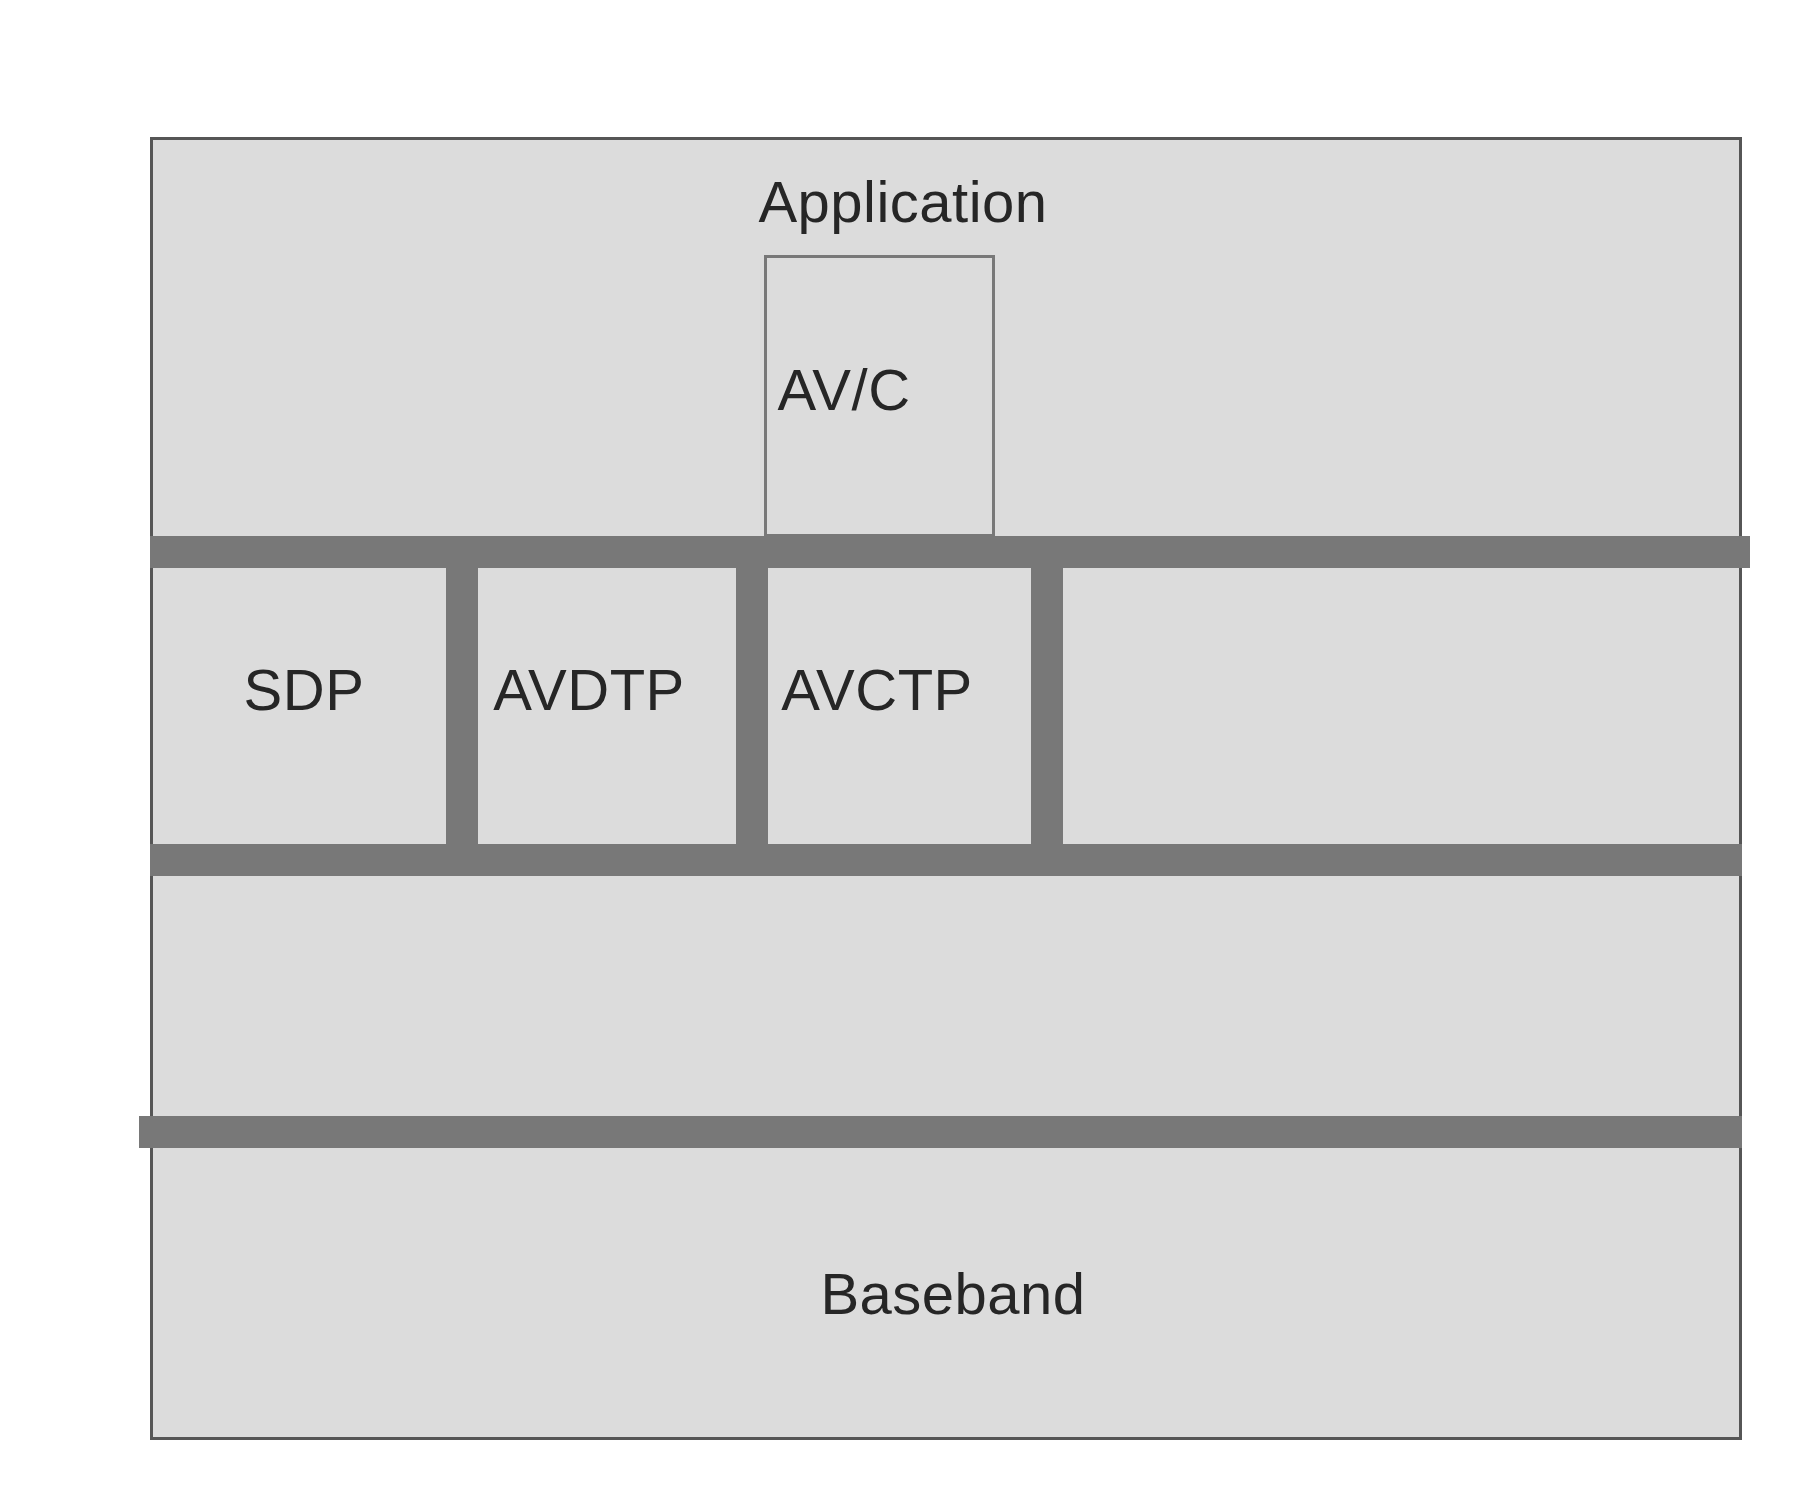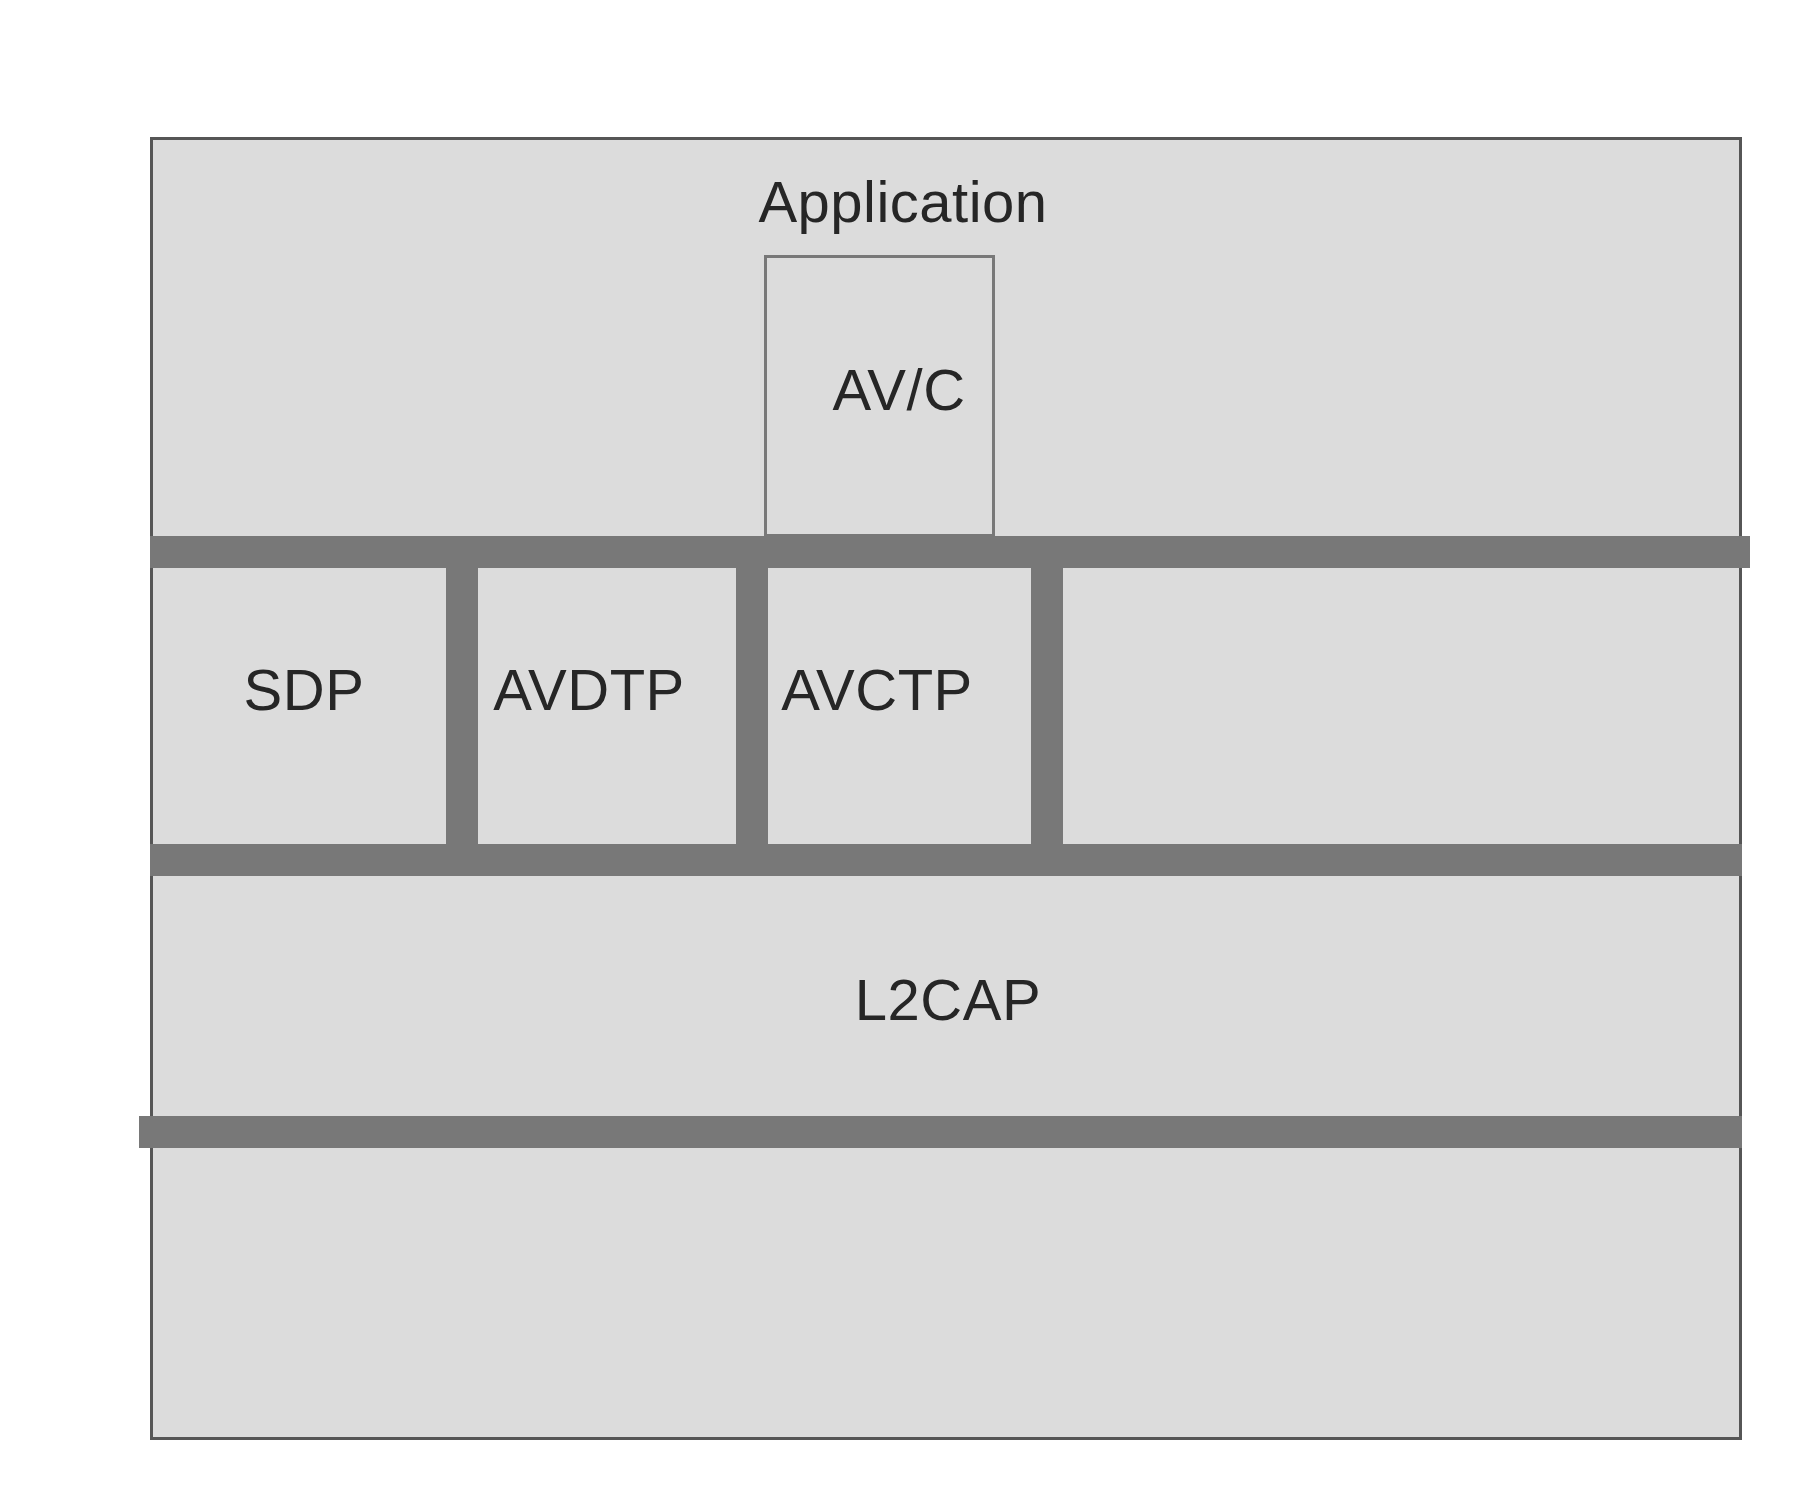--- a/index.html
+++ b/index.html
@@ -50,21 +50,21 @@
   .label {
     position: absolute;
     transform: translate(-50%, -50%);
     font-size: 58px;
     line-height: 1.1;
     white-space: nowrap;
     color: var(--text);
     letter-spacing: 0.5px;
   }
   .lbl-application { left: 871px; top: 170px; }
-  .lbl-avc         { left: 867px; top: 358px; }
+  .lbl-avc         { left: 812px; top: 358px; }
   .lbl-sdp         { left: 272px; top: 658px; text-align: right; }
   .lbl-avdtp       { left: 557px; top: 658px; }
   .lbl-avctp       { left: 845px; top: 658px; }
   .lbl-l2cap       { left: 916px; top: 968px; }
   .lbl-baseband    { left: 921px; top: 1262px; }
 </style>
 </head>
 <body>
 
 <div class="canvas">
@@ -80,17 +80,17 @@
   <div class="hline row-bottom"></div>
 
   <div class="vline sdp-avdtp"></div>
   <div class="vline avdtp-avctp"></div>
   <div class="vline avctp-right"></div>
 
   <div class="label lbl-sdp">SDP</div>
   <div class="label lbl-avctp">AVCTP</div>
   <div class="label lbl-avdtp">AVDTP</div>
 
-  <div class="label lbl-l2cap">L2CAP</div>
   <div class="hline l2cap-bottom"></div>
 
+  <div class="label lbl-baseband">Baseband</div>
 
 </div>
 
 </body></html>

